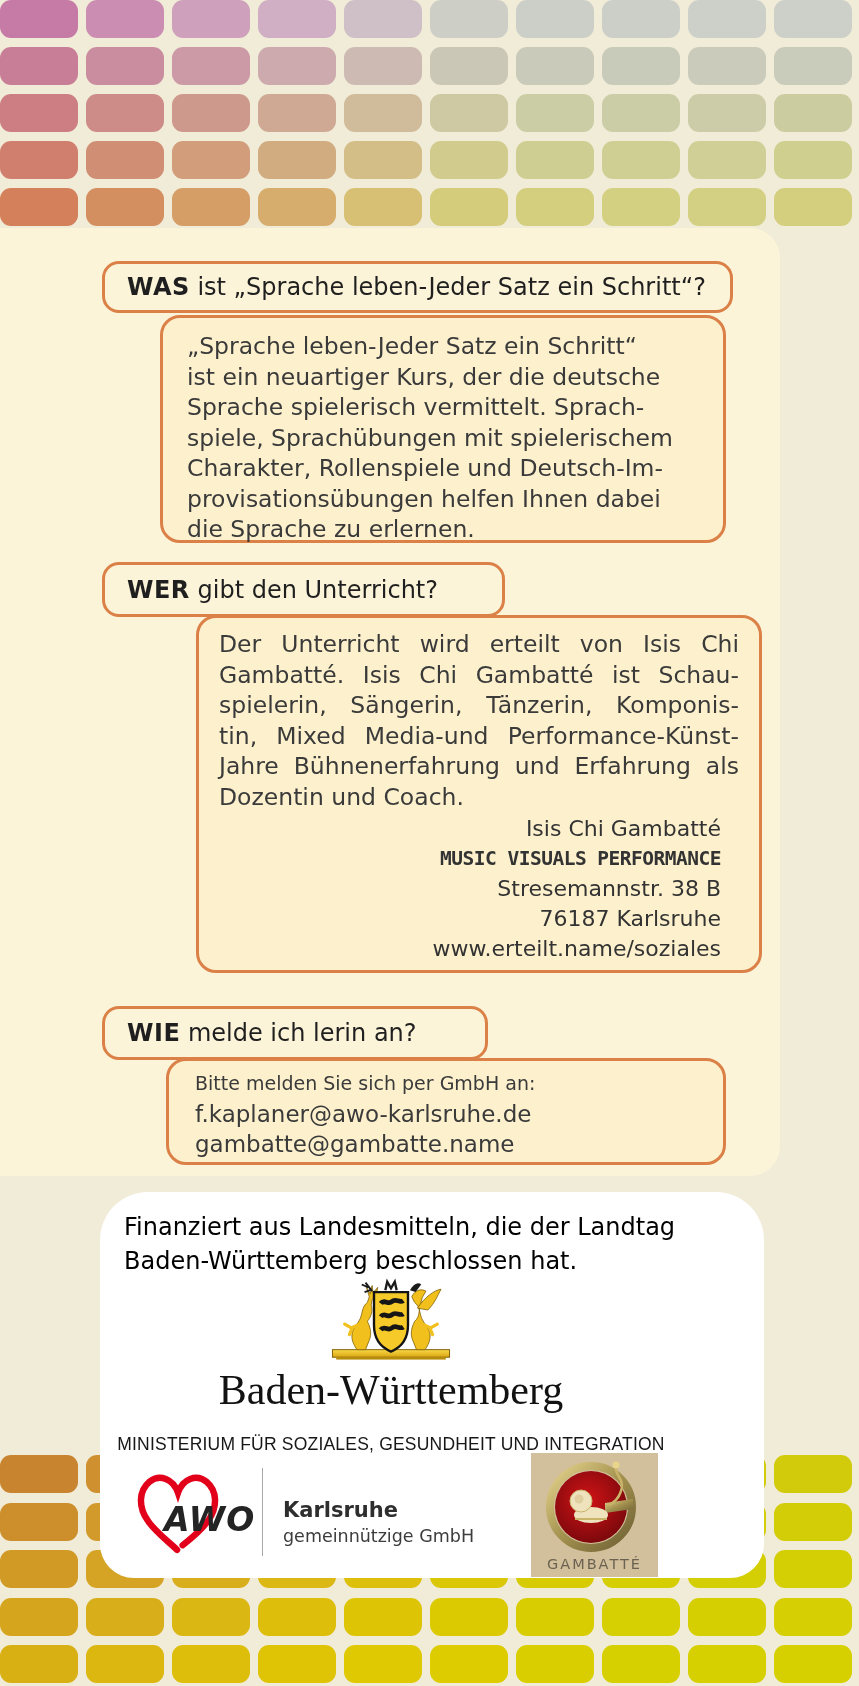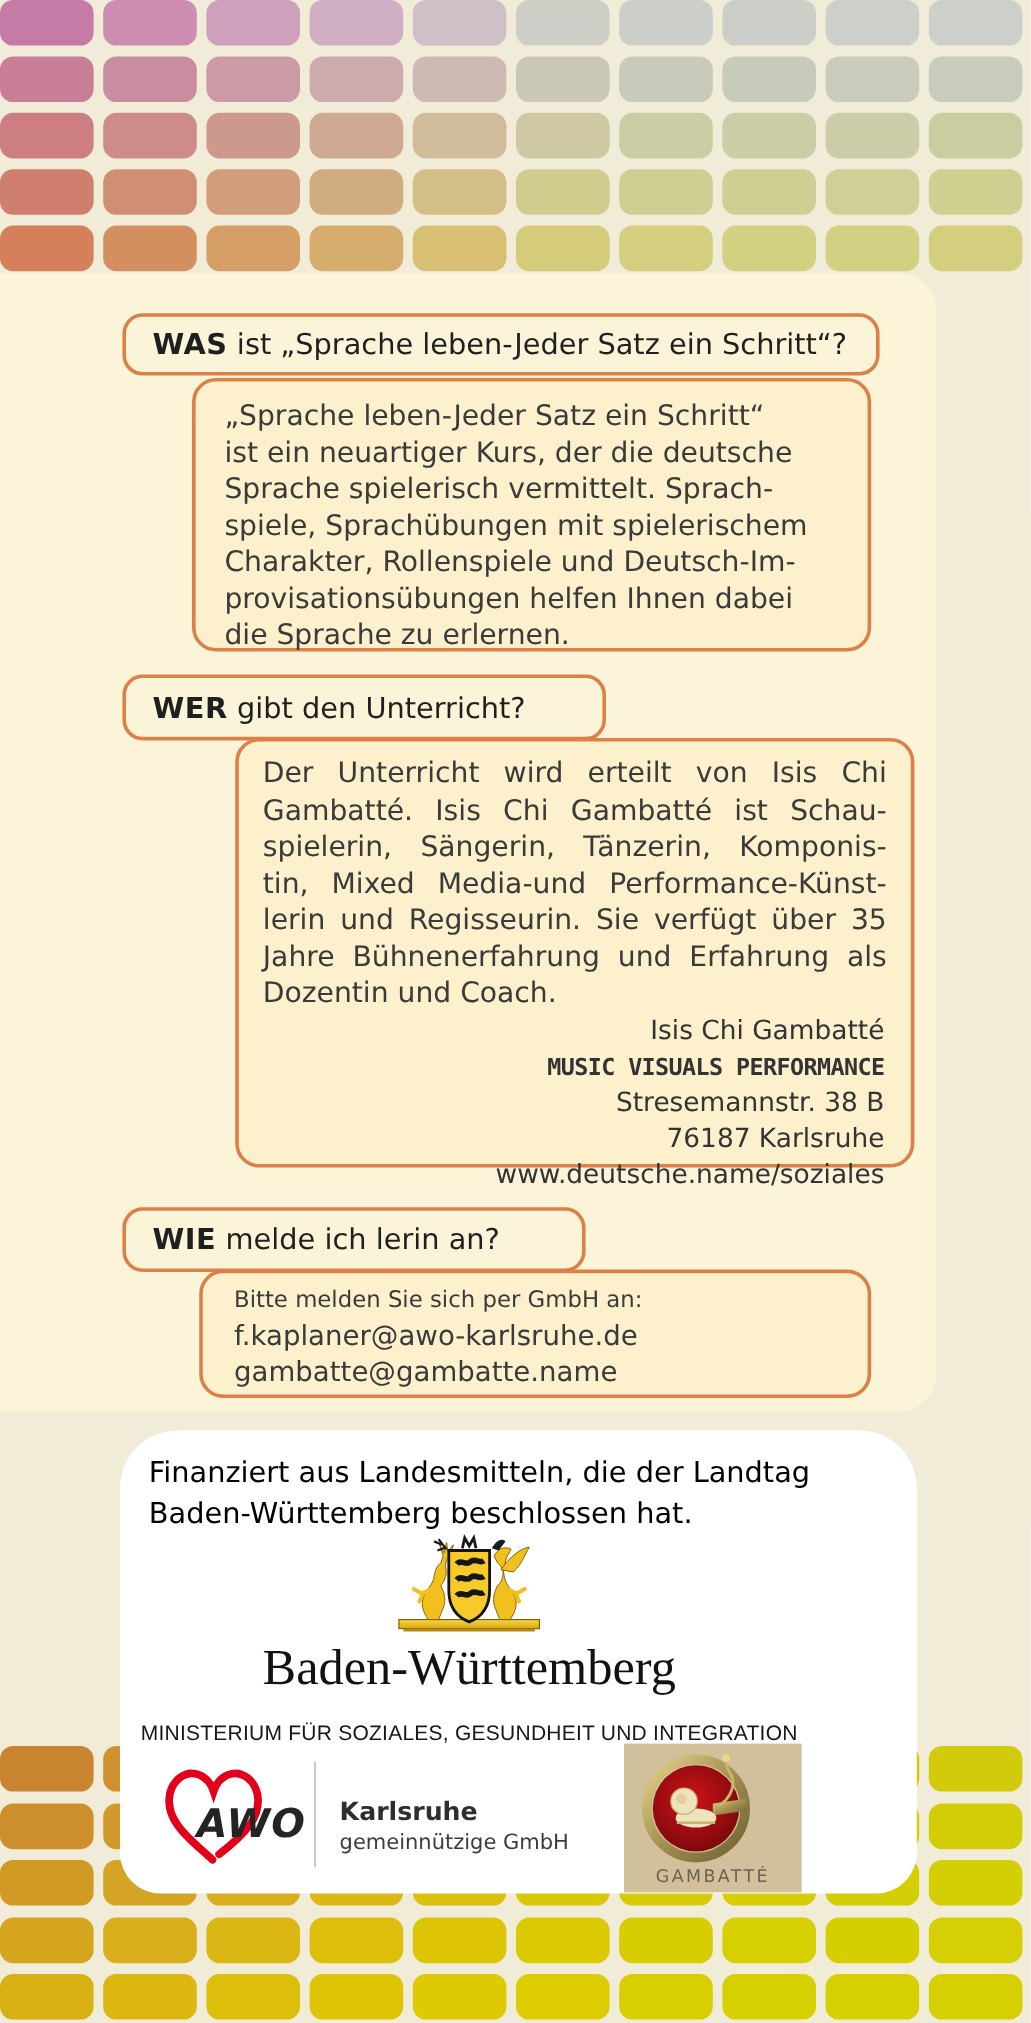--- a/index.html
+++ b/index.html
@@ -16,21 +16,21 @@
   
   .obox{position:absolute;border:3.5px solid #db8148;box-sizing:border-box;}
   .heading-box{background:#fcf4d8;border-radius:17px;display:flex;align-items:center;
                padding-left:22px;font-size:24px;color:#1f1f1f;z-index:4;}
   .heading-box b{font-weight:700;letter-spacing:.5px;}
   .body-box{background:#fdf1cd;border-radius:20px;color:#3a3a3a;z-index:3;}
   .body-lines{font-size:23.5px;line-height:30.5px;}
   .body-lines .ln.just{text-align:justify;text-align-last:justify;}
   #body1 .body-lines{padding:13px 18px 0 24px;}
   #body2 .body-lines{padding:11px 20px 0 20px;}
-  .contact{margin-top:2px;padding-right:22px;text-align:right;font-size:22px;line-height:30px;color:#333;}
+  .contact{margin-top:2px;padding-right:38px;text-align:right;font-size:22px;line-height:30px;color:#333;}
   .contact .ln.mono{font-family:"DejaVu Sans Mono",monospace;font-weight:700;font-size:19.5px;letter-spacing:-0.5px;}
   #body3{padding:11px 0 0 26px;}
   .intro-line{font-size:19px;color:#3a3a3a;margin-bottom:5px;}
   .email-line{font-size:23px;line-height:30px;color:#3a3a3a;}
 
   
   #whitebox{position:absolute;left:100px;top:1192px;width:664px;height:386px;background:#ffffff;
             border-radius:48px 48px 34px 34px;z-index:6;}
   #funding{position:absolute;left:24px;top:18px;width:620px;font-size:24px;line-height:34px;color:#000000;}
   #crest{position:absolute;left:206px;top:84px;width:170px;height:85px;}
@@ -38,21 +38,21 @@
                font-family:"Liberation Serif",serif;font-size:42px;color:#121212;}
   #ministry{position:absolute;left:0;top:242px;width:582px;text-align:center;
             font-family:"Liberation Sans",sans-serif;font-size:17.5px;letter-spacing:.2px;color:#171717;}
   #awo-block{position:absolute;left:0;top:270px;width:440px;height:114px;}
   #awo-heart{position:absolute;left:32px;top:6px;width:92px;height:90px;}
   #awo-name{position:absolute;left:64px;top:38px;font-size:33px;font-weight:700;font-style:italic;
             letter-spacing:1px;color:#242424;text-align:right;}
   #awo-divider{position:absolute;left:162px;top:6px;width:1px;height:88px;background:#a9a9a9;}
   #awo-city{position:absolute;left:183px;top:36px;font-size:21px;font-weight:600;color:#2e2e2e;}
   #awo-org{position:absolute;left:183px;top:64px;font-size:17.5px;color:#3c3c3c;}
-  #gambatte-logo{position:absolute;left:420px;top:261px;width:148px;height:124px;background:#d2bf9b;}
+  #gambatte-logo{position:absolute;left:431px;top:261px;width:127px;height:124px;background:#d2bf9b;}
   #gambatte-logo svg{position:absolute;left:0;top:0;}
   #gambatte-label{position:absolute;left:0;bottom:5px;width:100%;text-align:center;
                   font-size:14.5px;letter-spacing:2px;color:#6b6352;}
 </style>
 </head>
 <body>
 
 <div id="stage">
 
   <div id="panel"></div>
@@ -174,30 +174,29 @@
   <div class="obox heading-box" style="left:102px;top:261px;width:631px;height:52px;">
     <span><b>WAS</b><span> ist „Sprache leben-Jeder Satz ein Schritt“?</span></span>
   </div>
 
   <div class="obox body-box" id="body2" style="left:160px;top:615px;width:566px;height:358px;margin-left:36px;">
     <div class="body-lines">
         <div class="ln just">Der Unterricht wird erteilt von Isis Chi</div>
         <div class="ln just">Gambatté. Isis Chi Gambatté ist Schau-</div>
         <div class="ln just">spielerin, Sängerin, Tänzerin, Komponis-</div>
         <div class="ln just">tin, Mixed Media-und Performance-Künst-</div>
-        <div class="ln just">lerin und Regisseurin. Sie verfügt über 35</div>
         <div class="ln just">Jahre Bühnenerfahrung und Erfahrung als</div>
         <div class="ln">Dozentin und Coach.</div>
       </div>
     <div class="contact">
         <div class="ln">Isis Chi Gambatté</div>
         <div class="ln mono">MUSIC VISUALS PERFORMANCE</div>
         <div class="ln">Stresemannstr. 38 B</div>
         <div class="ln">76187 Karlsruhe</div>
-        <div class="ln">www.deutsche.name/soziales</div>
+        <div class="ln">www.erteilt.name/soziales</div>
       </div>
   </div>
   <div class="obox heading-box" style="left:102px;top:562px;width:403px;height:55px;">
     <span><b>WER</b><span> gibt den Unterricht?</span></span>
   </div>
 
   <div class="obox body-box" id="body3" style="left:166px;top:1058px;width:560px;height:107px;">
     <div class="intro-line">Bitte melden Sie sich per GmbH an:</div>
     <div class="email-line">f.kaplaner@awo-karlsruhe.de</div>
     <div class="email-line">gambatte@gambatte.name</div>

